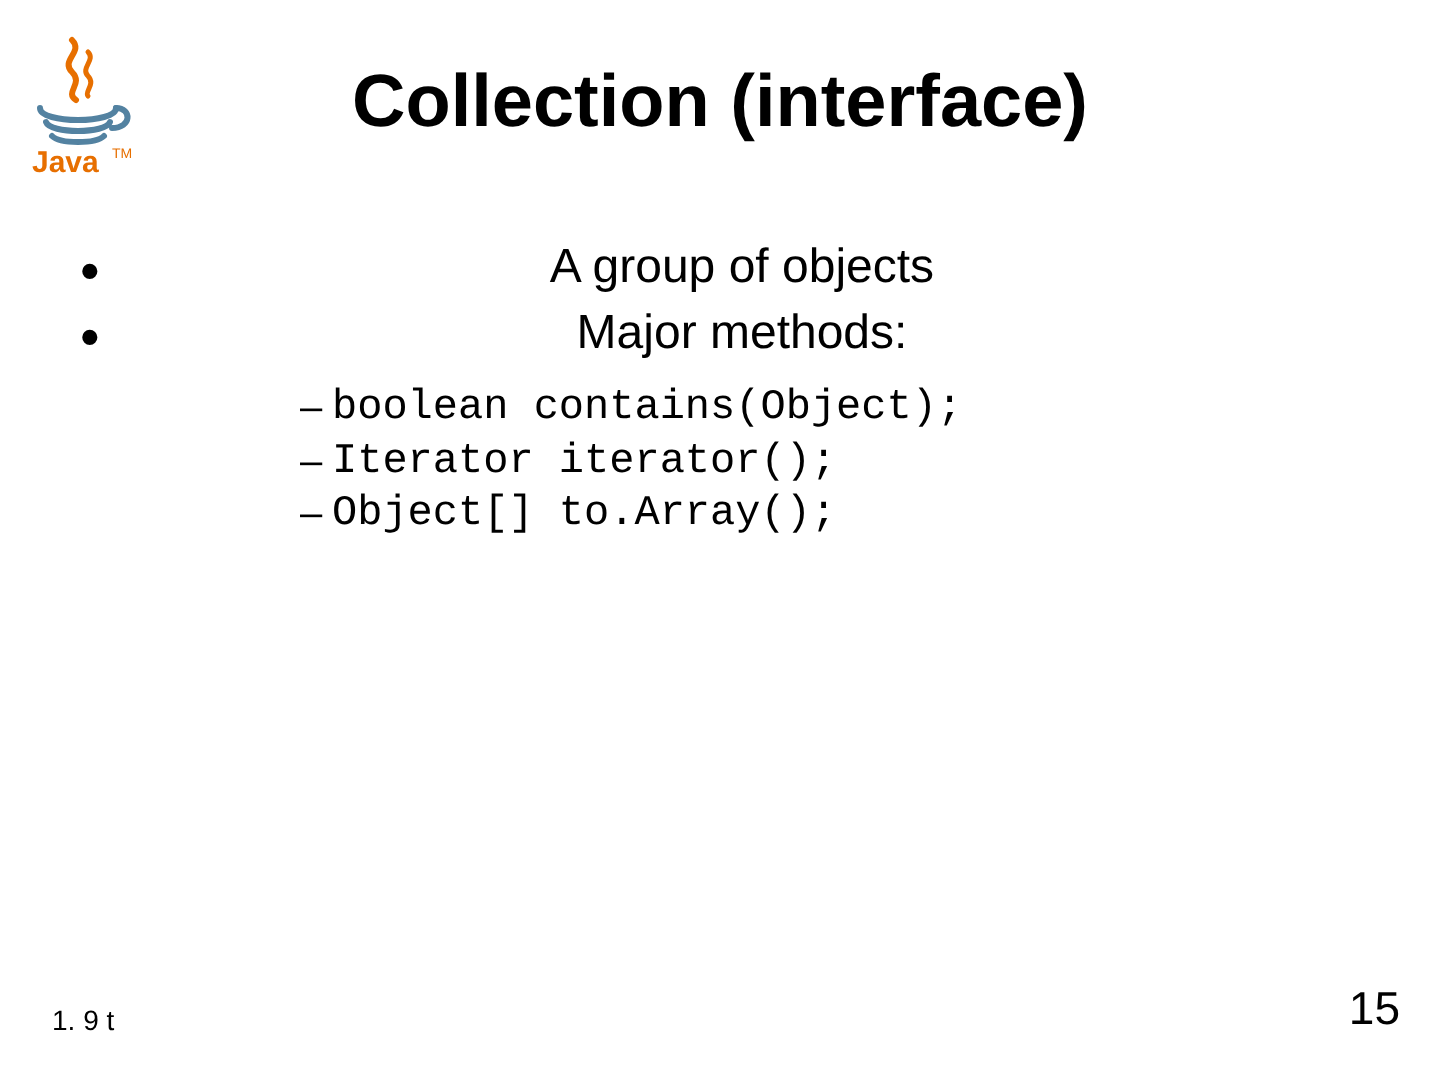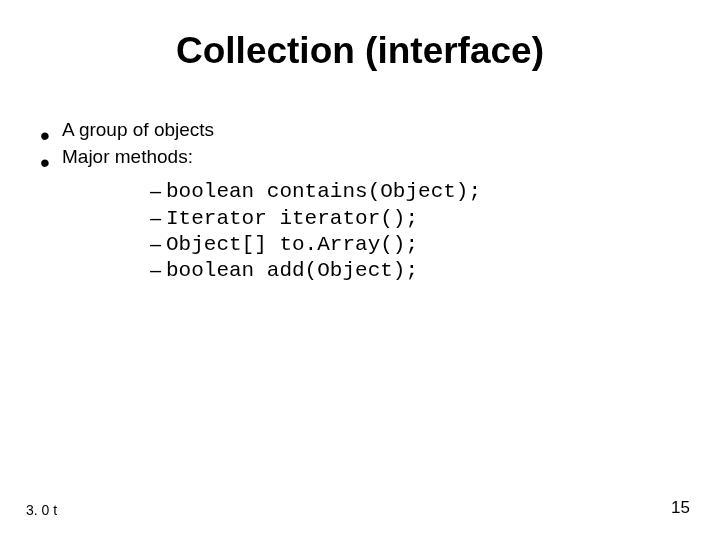--- a/index.html
+++ b/index.html
@@ -32,25 +32,26 @@
     font-size: 37px;
     font-weight: bold;
     margin: 10px 0 46px 0;
   }
   ul.bullets {
     list-style: none;
     padding: 0;
     margin: 0 0 0 0;
   }
   ul.bullets > li {
-    font-size: 19px;
+    font-size: 24px;
     line-height: 1.3;
     margin: 0 0 2px 0;
     padding-left: 22px;
     position: relative;
+    text-align: center;
   }
   ul.bullets > li::before {
     content: "•";
     position: absolute;
     left: 0;
     top: 0;
     font-size: 28px;
   }
   ul.methods {
     list-style: none;
@@ -75,41 +76,56 @@
     font-size: 20px;
   }
   .footer-left {
     position: absolute;
     left: 26px;
     bottom: 22px;
     font-size: 14px;
   }
   .footer-right {
     position: absolute;
-    right: 30px;
+    right: 20px;
     bottom: 22px;
-    font-size: 17px;
+    font-size: 23px;
   }
 </style>
 </head>
 <body>
 
 <div class="slide">
 
+  <div class="logo">
+    <svg viewBox="0 0 58 72" width="58" height="72">
+
+      <path d="M26 4 C32 10 20 14 26 20 C32 26 22 30 28 34" fill="none" stroke="#E76F00" stroke-width="3" stroke-linecap="round"></path>
+      <path d="M34 10 C38 14 30 18 34 22 C38 26 32 30 34 32" fill="none" stroke="#E76F00" stroke-width="2.5" stroke-linecap="round"></path>
+
+      <path d="M10 38 C10 46 48 46 48 38" fill="none" stroke="#5382A1" stroke-width="3" stroke-linecap="round"></path>
+      <path d="M13 45 C15 51 43 51 45 45" fill="none" stroke="#5382A1" stroke-width="3" stroke-linecap="round"></path>
+      <path d="M16 52 C20 56 38 56 42 52" fill="none" stroke="#5382A1" stroke-width="3" stroke-linecap="round"></path>
+
+      <path d="M48 38 C56 38 56 48 46 48" fill="none" stroke="#5382A1" stroke-width="3" stroke-linecap="round"></path>
+
+      <text x="6" y="70" font-family="Arial" font-size="15" font-weight="bold" fill="#E76F00">Java</text>
+      <text x="46" y="63" font-family="Arial" font-size="7" fill="#E76F00">TM</text>
+    </svg>
+  </div>
 
   <h1 class="title">Collection (interface)</h1>
 
   <ul class="bullets">
     <li>A group of objects</li>
     <li>Major methods:</li>
   </ul>
 
   <ul class="methods">
     <li>boolean contains(Object);</li>
     <li>Iterator iterator();</li>
     <li>Object[] to.Array();</li>
-    <li>boolean add(Object);</li>
   </ul>
 
-  <div class="footer-left">3. 0 t</div>
+  <div class="footer-left">1. 9 t</div>
   <div class="footer-right">15</div>
 
 </div>
 
 </body></html>

